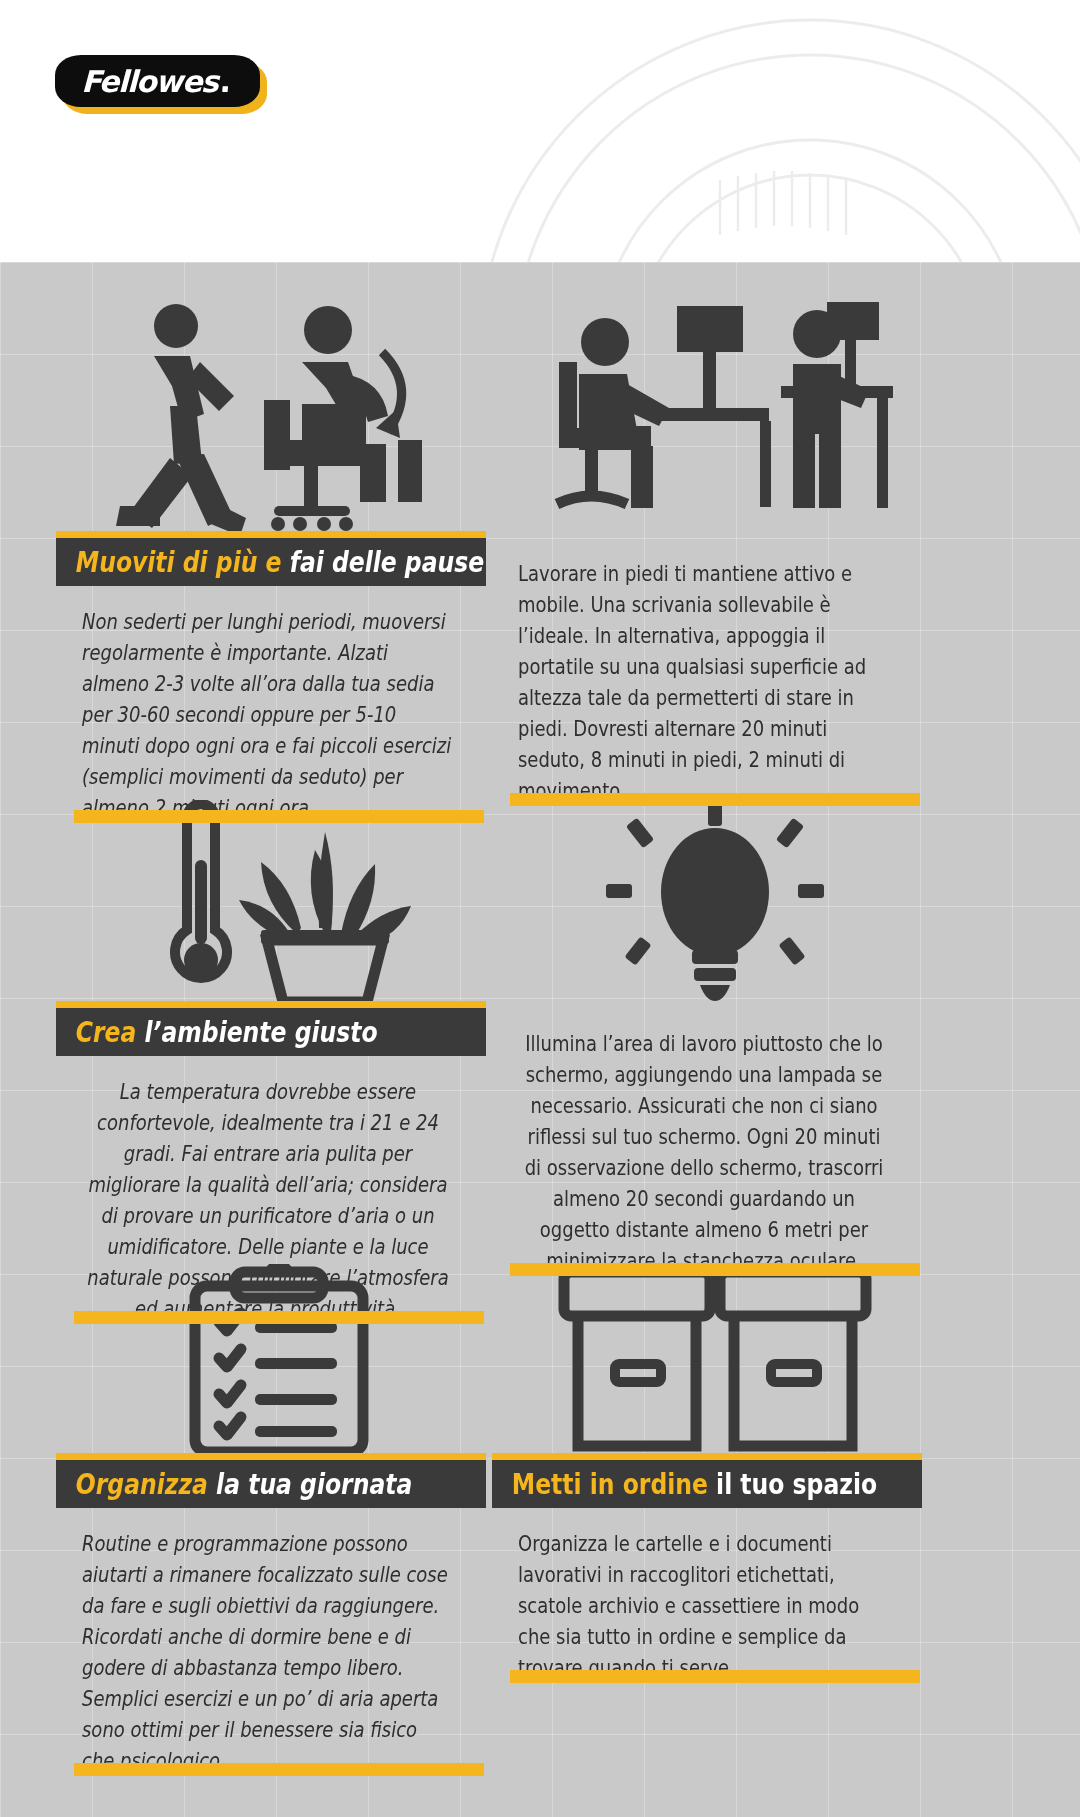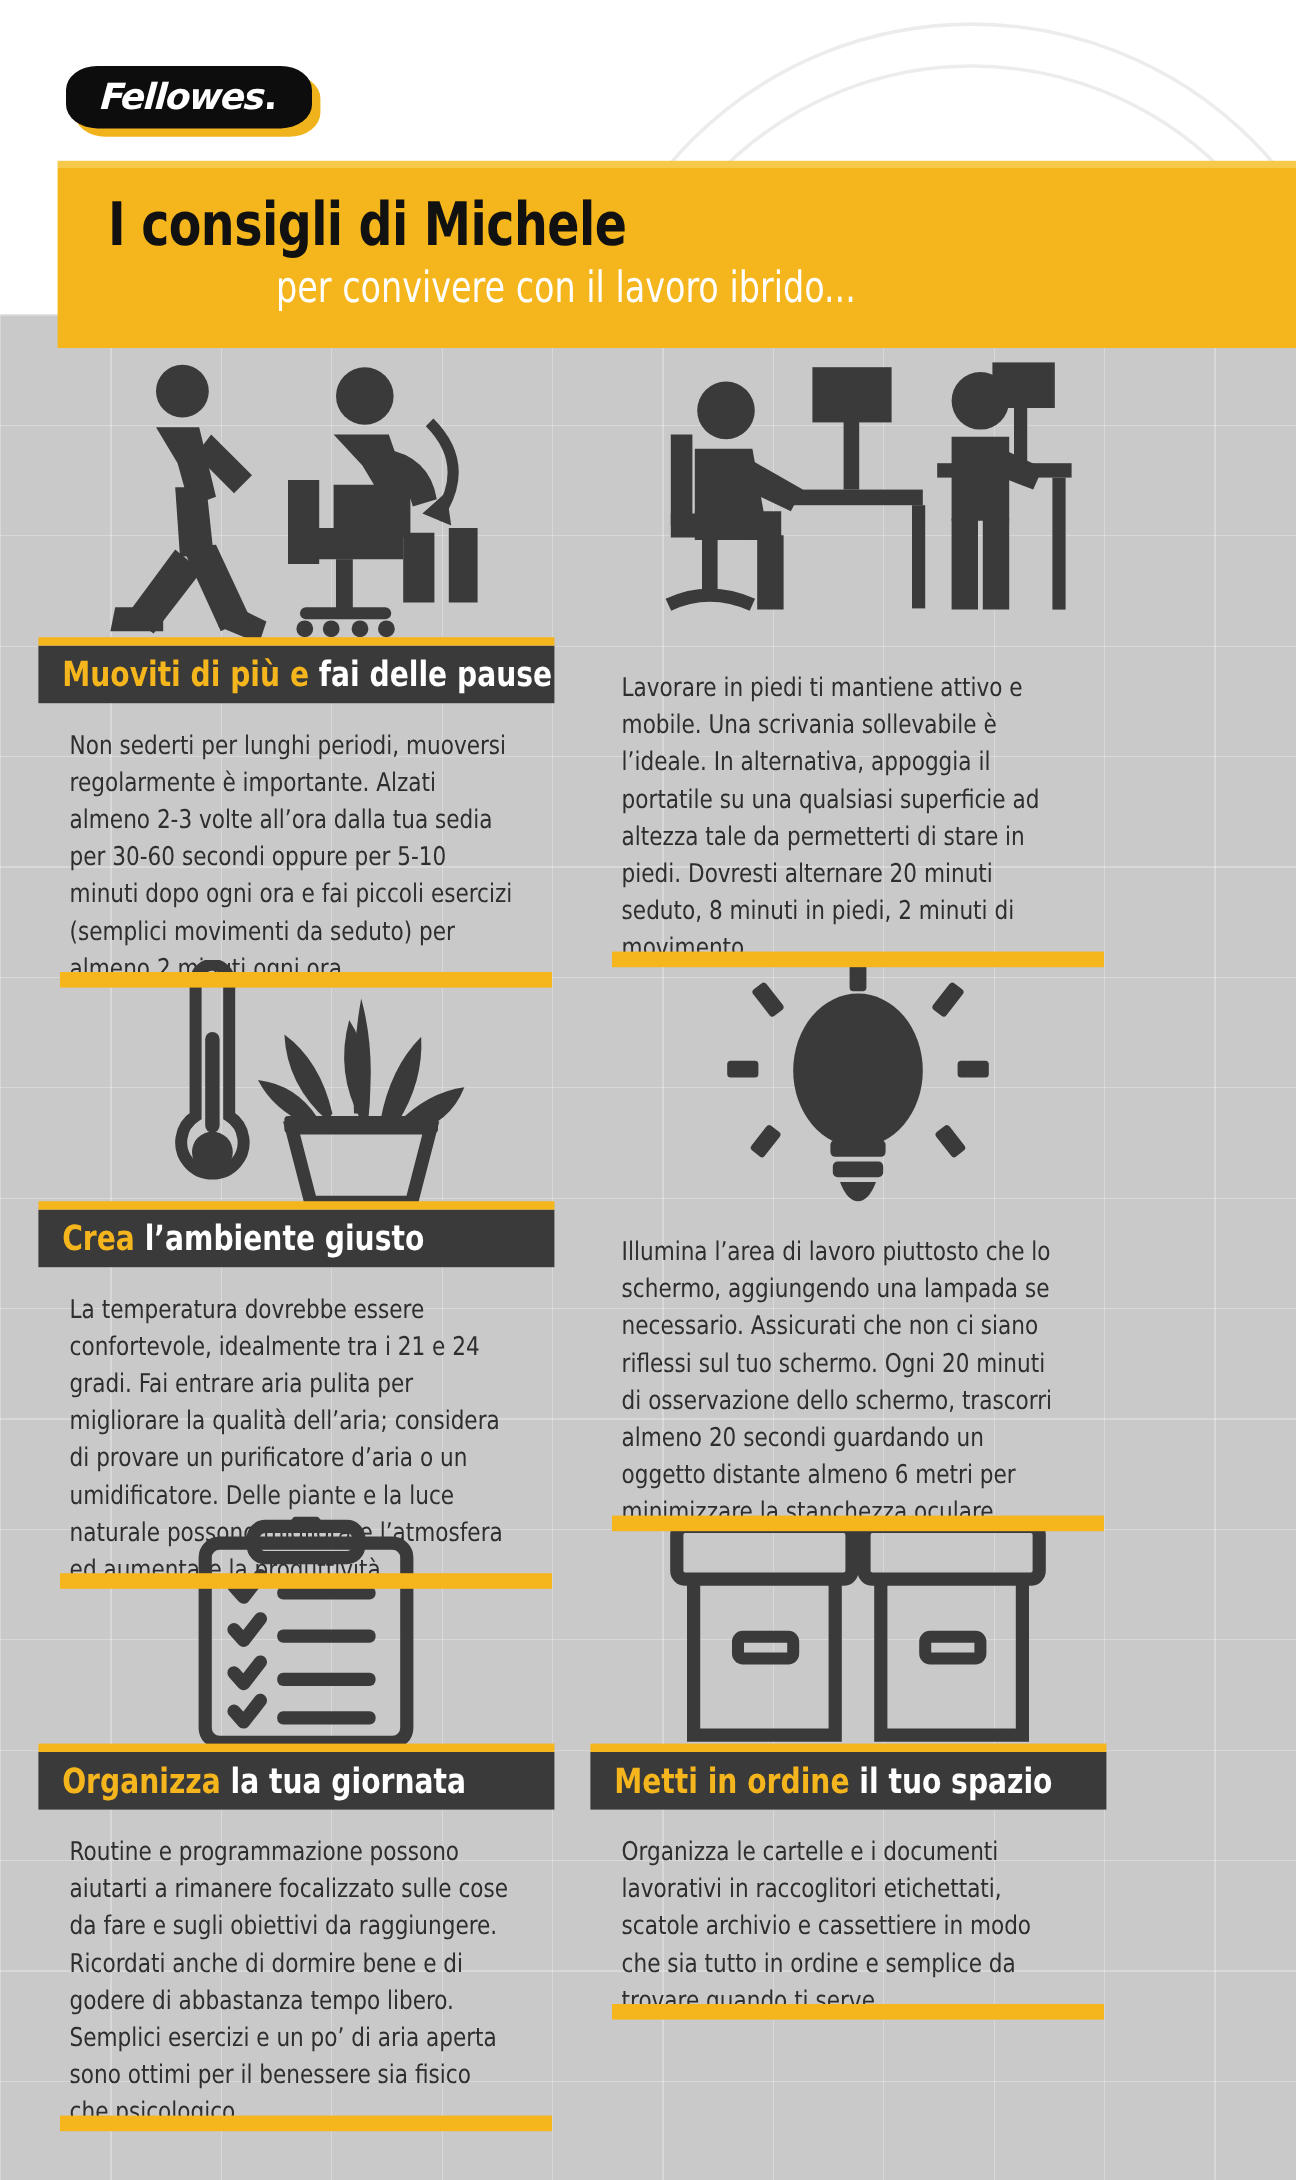--- a/index.html
+++ b/index.html
@@ -140,21 +140,21 @@
     width: 1080px;
   }
   .tip-row {
     position: relative;
     width: 1080px;
   }
   .tip {
     position: absolute;
     width: 446px;
   }
-  .tip.left  { left: 32px; }
+  .tip.left  { left: 56px; font-style: italic; }
   .tip.right { left: 492px; }
 
   .icon-area {
     position: relative;
     width: 446px;
     display: flex;
     align-items: flex-end;
     justify-content: center;
   }
 
@@ -242,24 +242,20 @@
     </svg>
 
     <div class="logo">
       <div class="logo-shadow"></div>
       <div class="logo-plate">
         <span class="logo-word"><span>Fellowes</span><span class="dot">.</span></span>
       </div>
     </div>
   </div>
 
-  <div class="title-banner">
-    <div class="banner-title">I consigli di Michele</div>
-    <div class="banner-sub">per convivere con il lavoro ibrido...</div>
-  </div>
 
   <div class="tips">
 
     <div class="tip-row" style="height:480px;">
 
       <div class="tip left" style="top:0;">
         <div class="icon-area" style="height:238px;">
           <svg width="330" height="238" viewBox="0 0 330 238">
 
             <circle class="ink" cx="62" cy="26" r="22"></circle>
@@ -329,21 +325,21 @@
             <rect class="ink" x="342" y="98" width="11" height="110"></rect>
             <rect class="ink" x="310" y="38" width="11" height="48"></rect>
             <rect class="ink" x="292" y="2" width="52" height="38"></rect>
           </svg>
         </div>
         <div class="ground"></div>
         <div class="body-text">Lavorare in piedi ti mantiene attivo e mobile. Una scrivania sollevabile è l’ideale. In alternativa, appoggia il portatile su una qualsiasi superficie ad altezza tale da permetterti di stare in piedi. Dovresti alternare 20 minuti seduto, 8 minuti in piedi, 2 minuti di movimento.</div>
       </div>
     </div>
 
-    <div class="tip-row" style="height:460px;">
+    <div class="tip-row" style="height:460px;text-align:center;">
 
       <div class="tip left" style="top:20px;">
         <div class="icon-area" style="height:208px;">
           <svg width="300" height="208" viewBox="0 0 300 208">
 
             <path class="ink-s" stroke-width="10" d="M58 18 a14 14 0 0 1 28 0 v112 a26 26 0 1 1 -28 0 z"></path>
             <rect class="ink" x="66" y="60" width="12" height="84" rx="6"></rect>
             <circle class="ink" cx="72" cy="160" r="17"></circle>
 
             <g class="ink">

